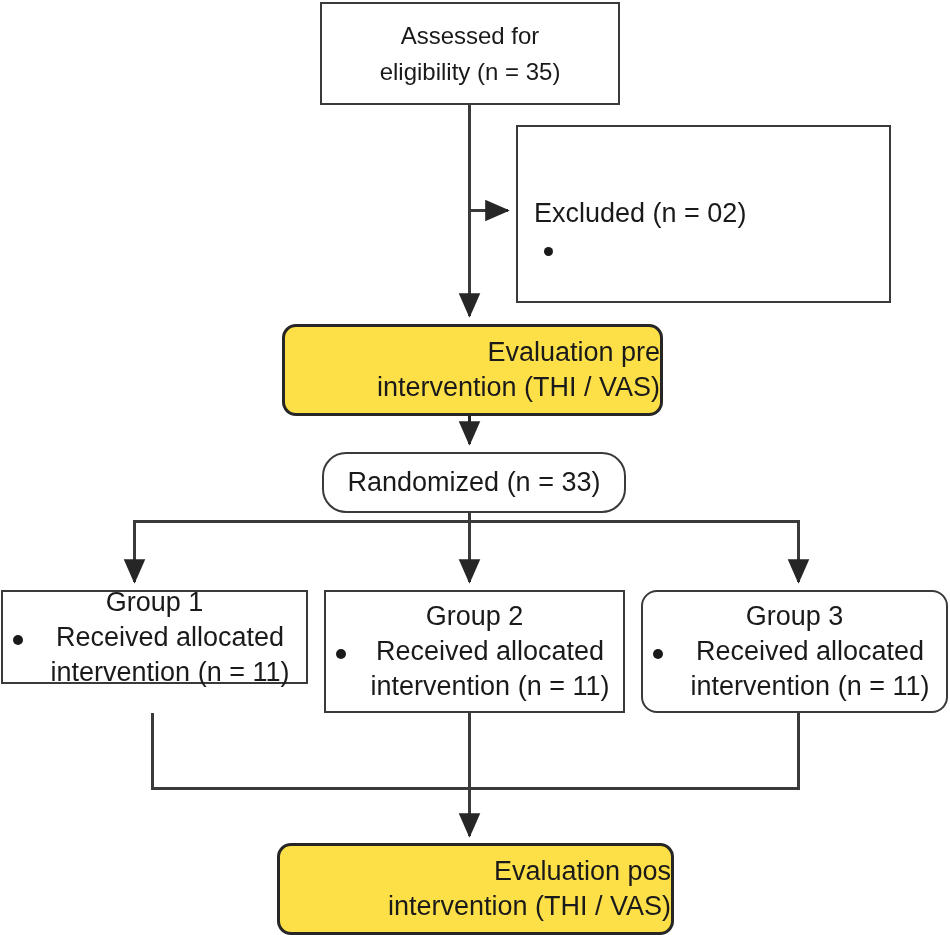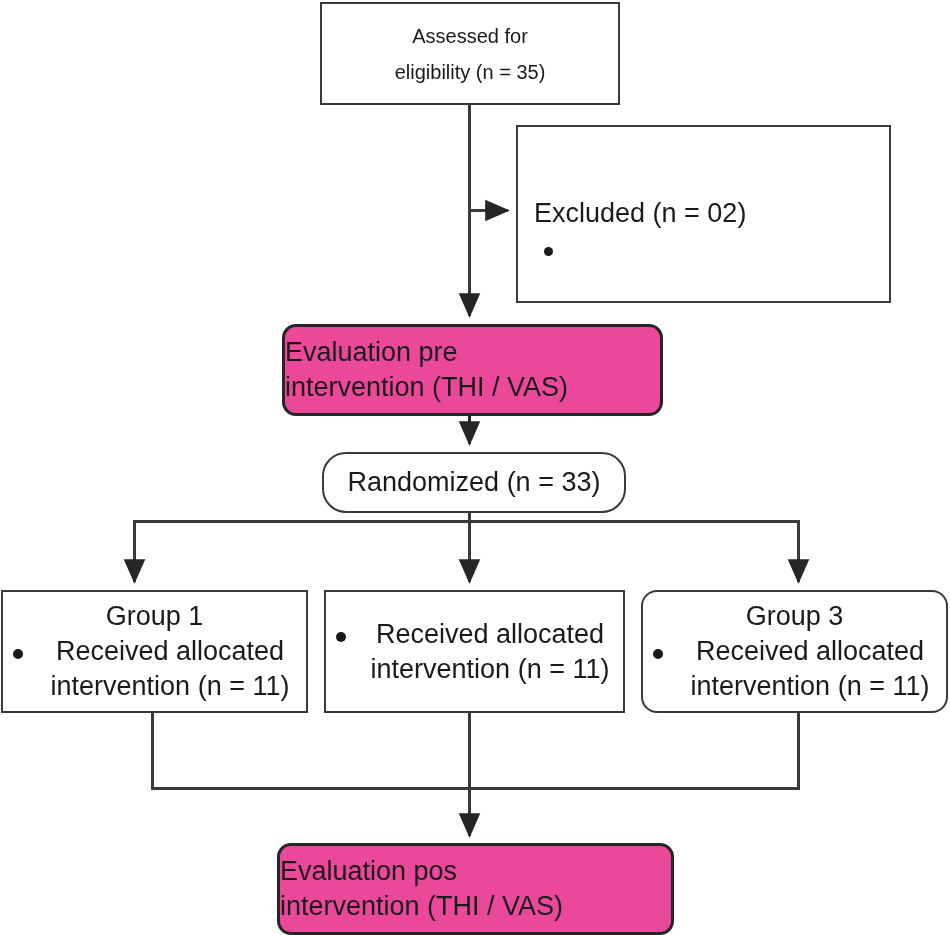--- a/index.html
+++ b/index.html
@@ -34,34 +34,34 @@
     color: #1a1a1a;
   }
   .node.plain {
     border: 2px solid #3a3a3a;
     align-items: center;
     text-align: center;
   }
   .node.shaded {
     border: 3px solid #262626;
     border-radius: 14px;
-    background: #ec4899;
-    align-items: flex-start;
+    background: #fde047;
+    align-items: flex-end;
     text-align: center;
   }
   .node.listbox {
     border: 2px solid #3a3a3a;
     align-items: flex-start;
     text-align: center;
   }
   .line {
     display: block;
     white-space: nowrap;
   }
-  .t28 { font-size: 20px; line-height: 36px; }
+  .t28 { font-size: 24px; line-height: 36px; }
   .t27 { font-size: 27px; line-height: 35px; }
 
   .listbox .head {
     padding-left: 16px;
   }
   .bullets {
     list-style: none;
     margin: 0;
     padding: 0;
     width: 100%;
@@ -164,30 +164,31 @@
 
   <div class="node shaded" style="left:282px; top:324px; width:381px; height:92px;">
     <span class="line t27">Evaluation pre</span>
     <span class="line t27">intervention (THI / VAS)</span>
   </div>
 
   <div class="node plain" style="left:322px; top:452px; width:304px; height:61px;border-radius:24px;">
     <span class="line t27">Randomized (n = 33)</span>
   </div>
 
-  <div class="node plain" style="left:1px; top:590px; width:307px; height:123px;">
+  <div class="node plain" style="left:1px; top:590px; width:307px; height:94px;">
     <span class="grp-title t27">Group 1</span>
     <span class="grp-body">
       <span class="dot"></span>
       <span class="gl t27">Received allocated</span>
       <span class="gl t27">intervention (n = 11)</span>
     </span>
   </div>
 
   <div class="node plain" style="left:324px; top:590px; width:301px; height:123px;">
+    <span class="grp-title t27">Group 2</span>
     <span class="grp-body">
       <span class="dot"></span>
       <span class="gl t27">Received allocated</span>
       <span class="gl t27">intervention (n = 11)</span>
     </span>
   </div>
 
   <div class="node plain" style="left:641px; top:590px; width:307px; height:123px;border-radius:16px;">
     <span class="grp-title t27">Group 3</span>
     <span class="grp-body">

